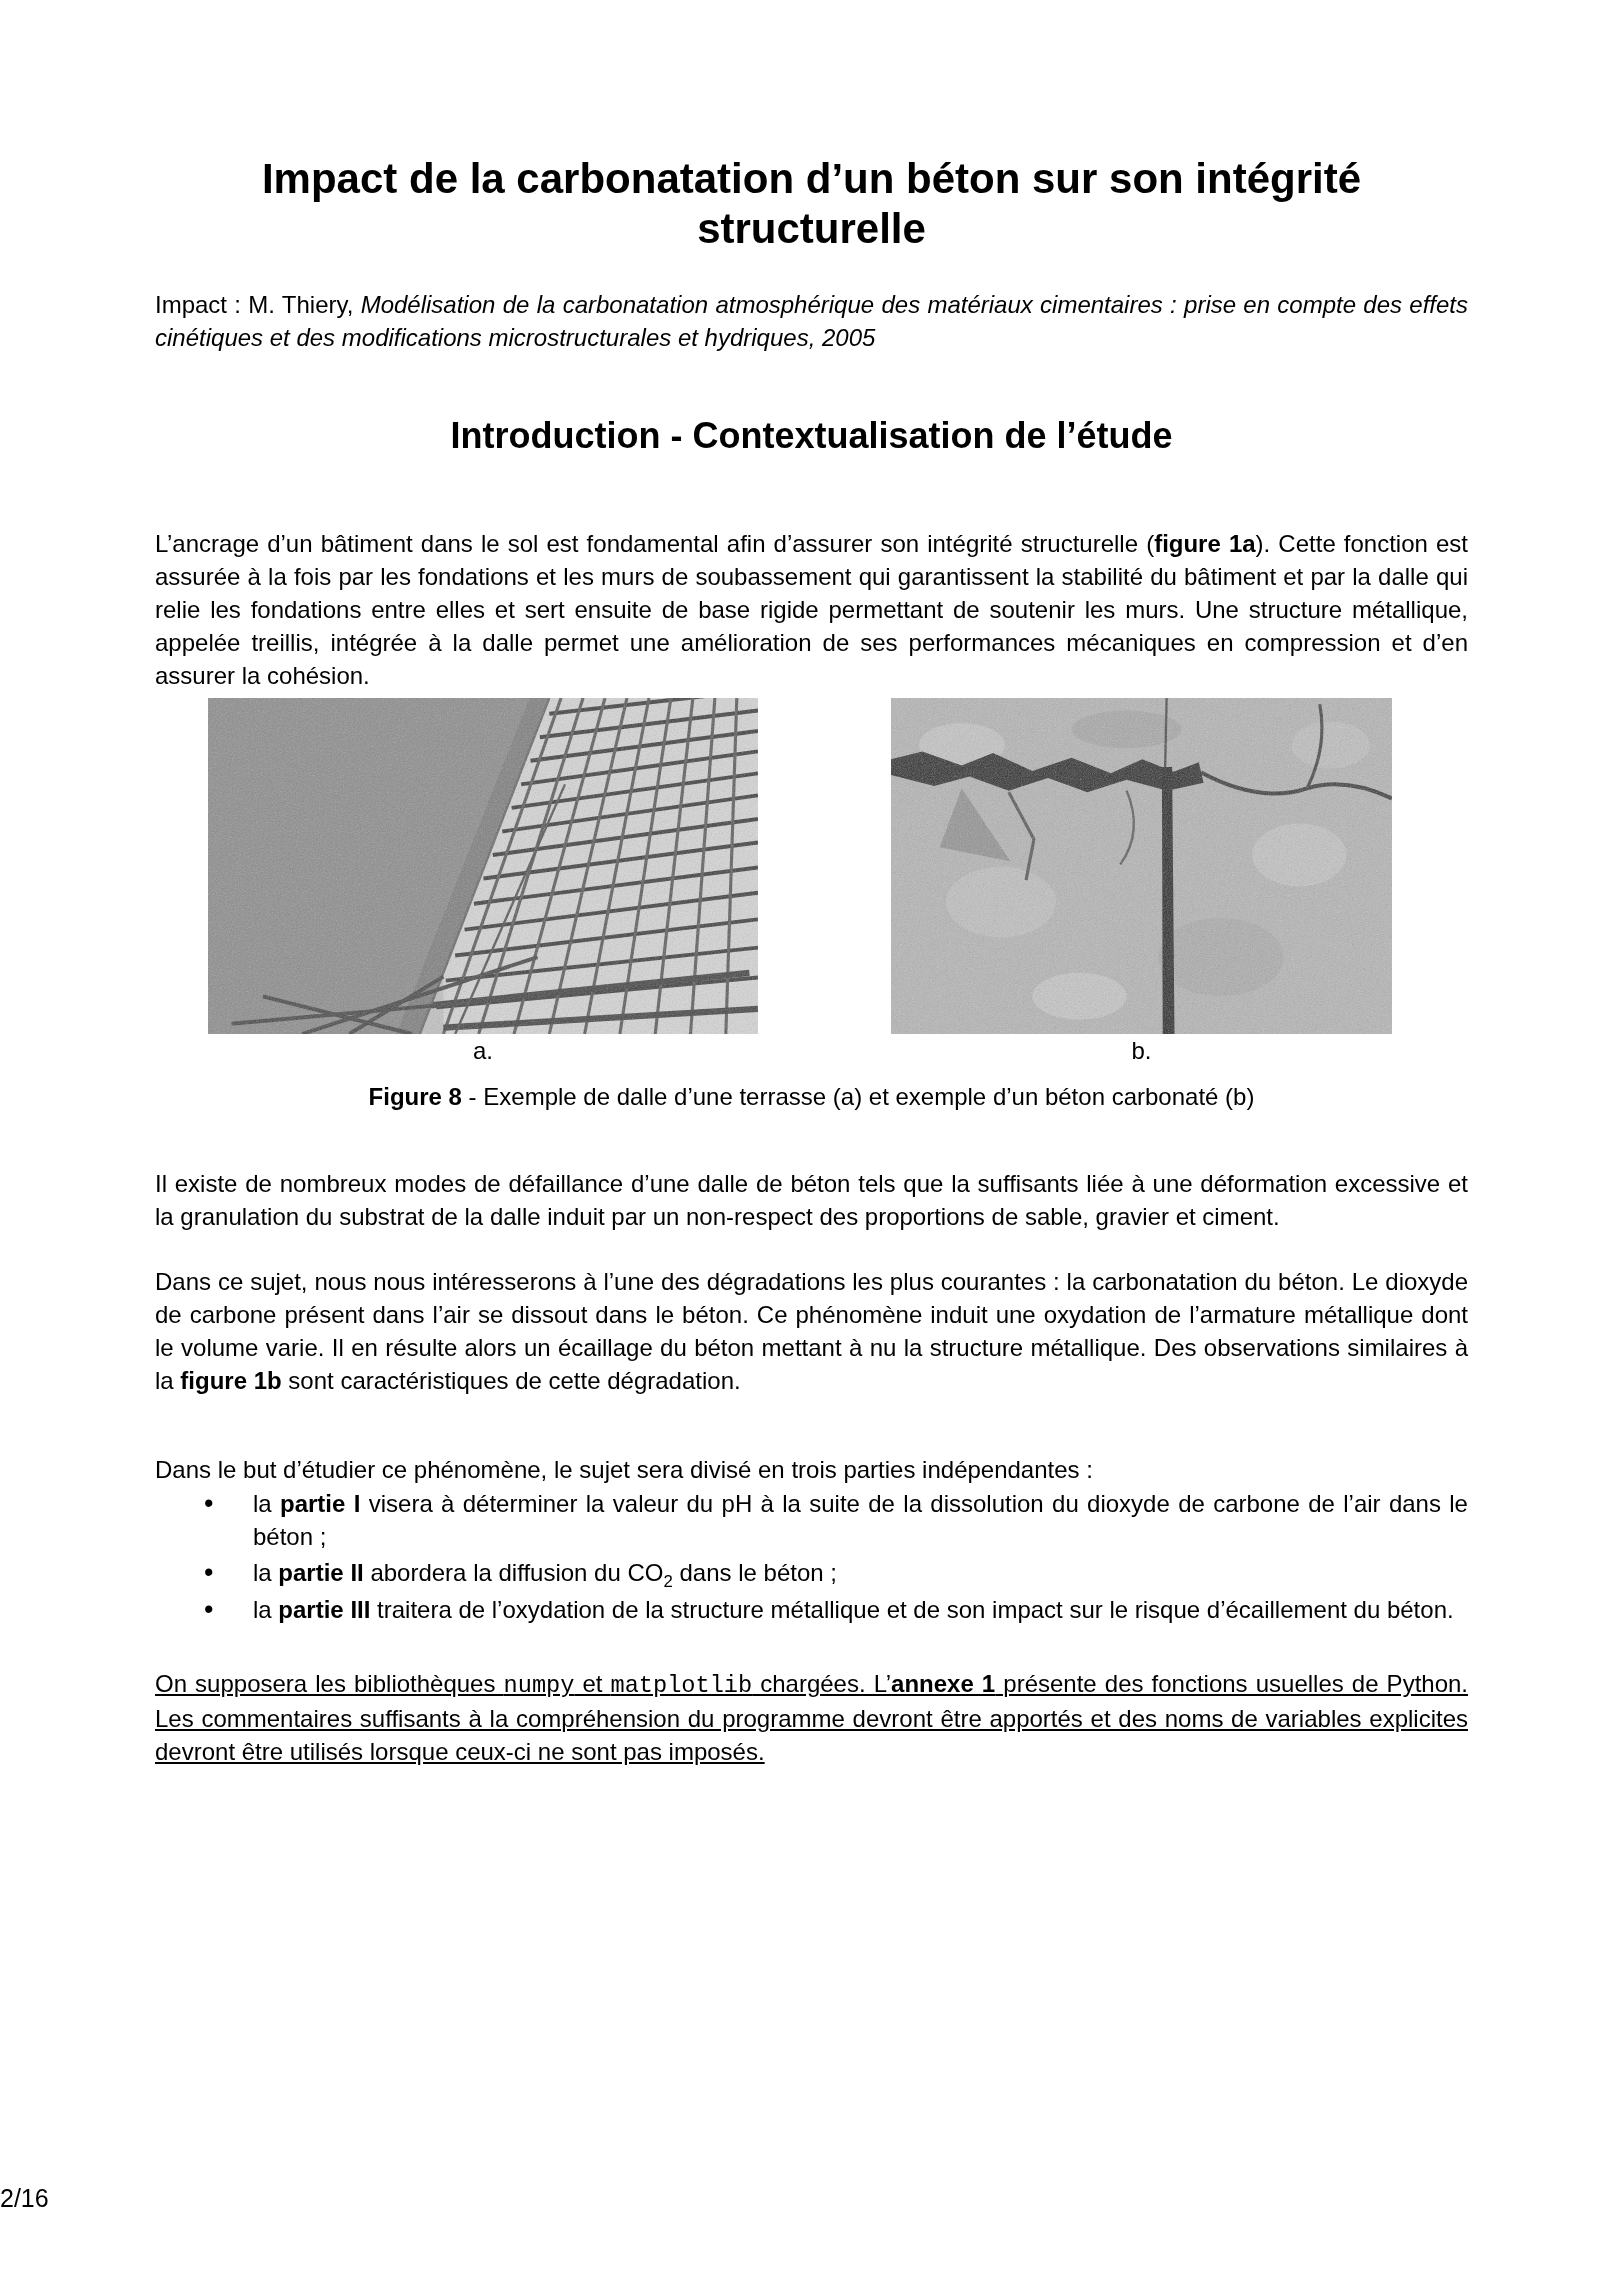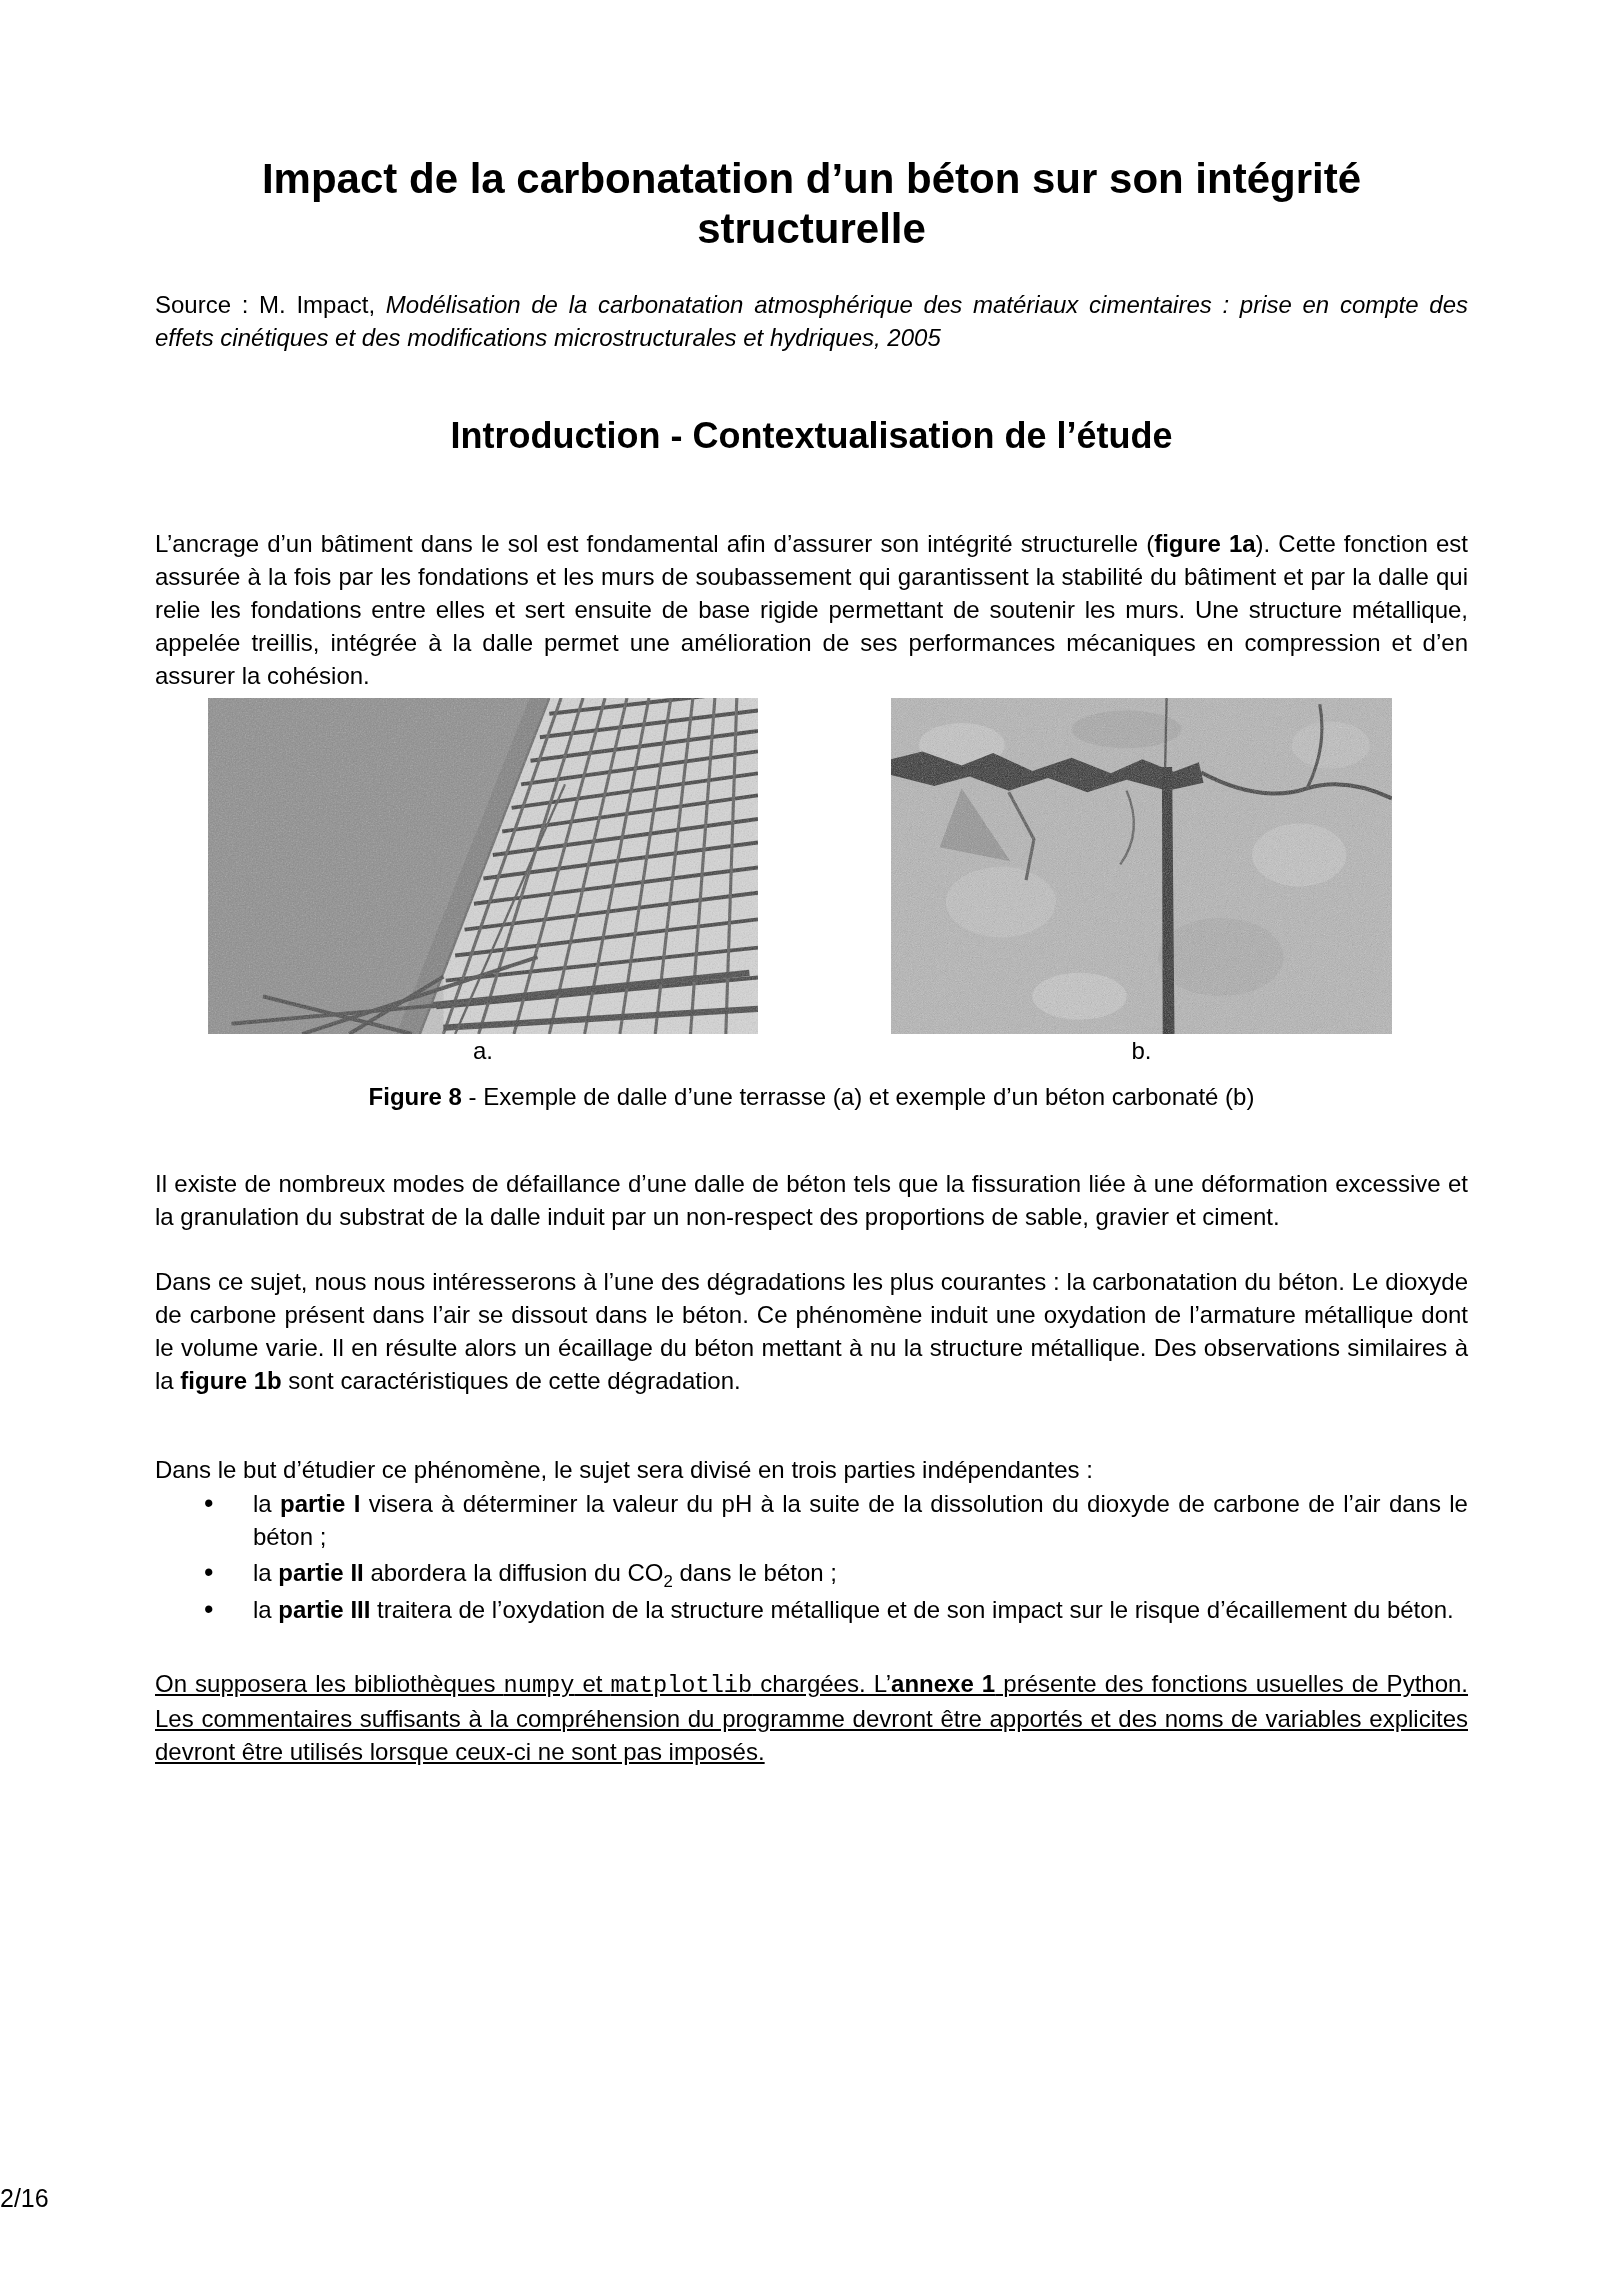--- a/index.html
+++ b/index.html
@@ -41,21 +41,21 @@
   }
 </style>
 </head>
 <body>
 
 <div class="page">
   <div class="content">
 
     <h1 class="doc-title"><span>Impact de la carbonatation d’un béton sur son intégrité</span><br><span>structurelle</span></h1>
 
-    <p class="source"><span>Source : M. Impact, </span><i>Modélisation de la carbonatation atmosphérique des matériaux cimentaires : prise en compte des effets cinétiques et des modifications microstructurales et hydriques, 2005</i></p>
+    <p class="source"><span>Impact : M. Thiery, </span><i>Modélisation de la carbonatation atmosphérique des matériaux cimentaires : prise en compte des effets cinétiques et des modifications microstructurales et hydriques, 2005</i></p>
 
     <h2 class="section-heading">Introduction - Contextualisation de l’étude</h2>
 
     <p class="para p1"><span>L’ancrage d’un bâtiment dans le sol est fondamental afin d’assurer son intégrité structurelle (</span><b>figure 1a</b><span>). Cette fonction est assurée à la fois par les fondations et les murs de soubassement qui garantissent la stabilité du bâtiment et par la dalle qui relie les fondations entre elles et sert ensuite de base rigide permettant de soutenir les murs. Une structure métallique, appelée treillis, intégrée à la dalle permet une amélioration de ses performances mécaniques en compression et d’en assurer la cohésion.</span></p>
 
     <div class="figure-row">
       <div class="photo-a">
         <svg viewBox="0 0 701 428" preserveAspectRatio="none" aria-hidden="true">
           <defs>
             <filter id="gA" x="0" y="0" width="100%" height="100%">
@@ -144,21 +144,21 @@
       </div>
     </div>
 
     <div class="labels-row">
       <div class="flabel-a">a.</div>
       <div class="flabel-b">b.</div>
     </div>
 
     <p class="caption"><b>Figure 8</b><span> - Exemple de dalle d’une terrasse (a) et exemple d’un béton carbonaté (b)</span></p>
 
-    <p class="para p2"><span>Il existe de nombreux modes de défaillance d’une dalle de béton tels que la fissuration liée à une déformation excessive et la granulation du substrat de la dalle induit par un non-respect des proportions de sable, gravier et ciment.</span></p>
+    <p class="para p2"><span>Il existe de nombreux modes de défaillance d’une dalle de béton tels que la suffisants liée à une déformation excessive et la granulation du substrat de la dalle induit par un non-respect des proportions de sable, gravier et ciment.</span></p>
 
     <p class="para p3"><span>Dans ce sujet, nous nous intéresserons à l’une des dégradations les plus courantes : la carbonatation du béton. Le dioxyde de carbone présent dans l’air se dissout dans le béton. Ce phénomène induit une oxydation de l’armature métallique dont le volume varie. Il en résulte alors un écaillage du béton mettant à nu la structure métallique. Des observations similaires à la </span><b>figure 1b</b><span> sont caractéristiques de cette dégradation.</span></p>
 
     <p class="para p4">Dans le but d’étudier ce phénomène, le sujet sera divisé en trois parties indépendantes :</p>
 
     <ul class="parts">
       <li><span>la </span><b>partie I</b><span> visera à déterminer la valeur du pH à la suite de la dissolution du dioxyde de carbone de l’air dans le béton ;</span></li>
       <li><span>la </span><b>partie II</b><span> abordera la diffusion du CO</span><sub>2</sub><span> dans le béton ;</span></li>
       <li><span>la </span><b>partie III</b><span> traitera de l’oxydation de la structure métallique et de son impact sur le risque d’écaillement du béton.</span></li>
     </ul>

